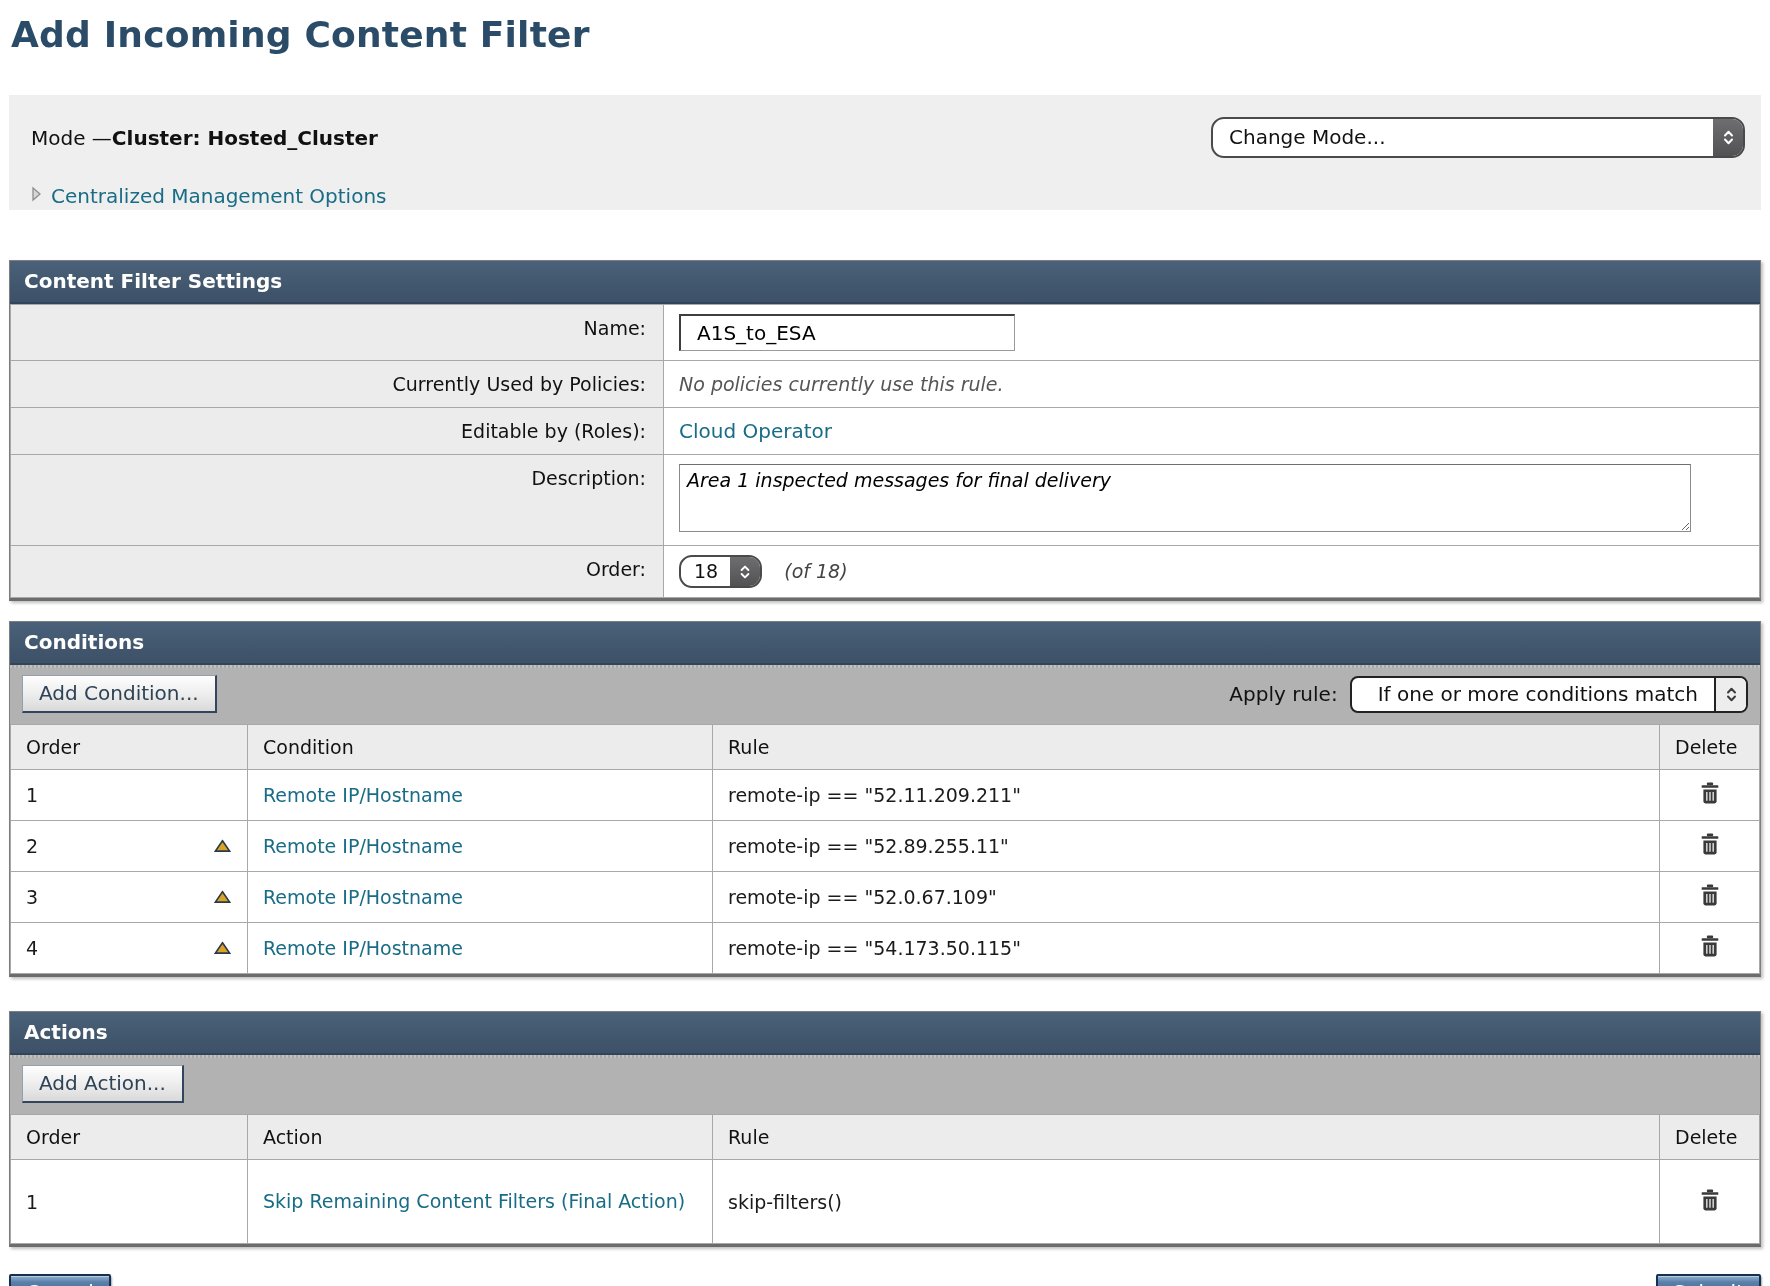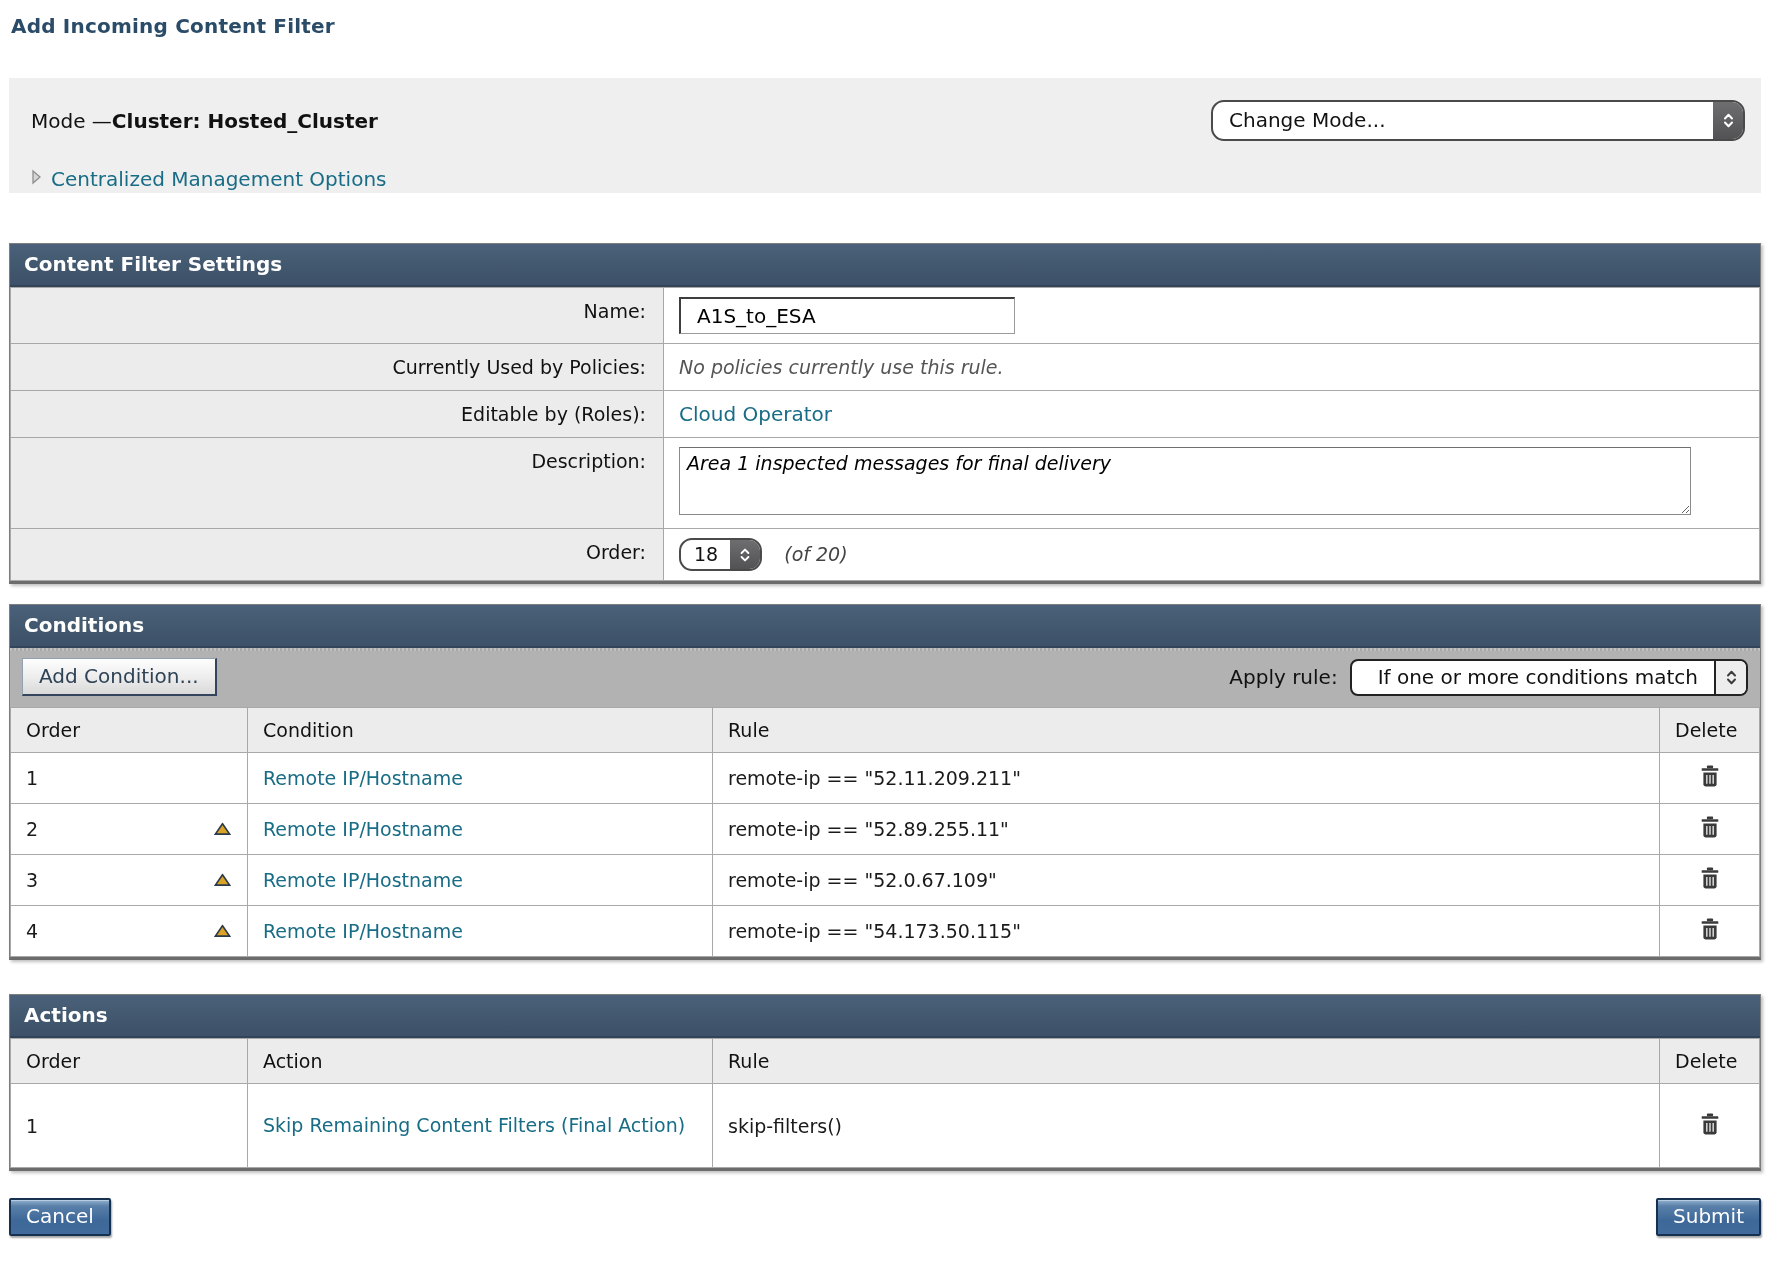--- a/index.html
+++ b/index.html
@@ -6,21 +6,21 @@
   html,body { background:#fff; }
   body {
     width: 1770px; height: 1286px;
     font-family: "DejaVu Sans", "Liberation Sans", sans-serif;
     color: #1a1a1a;
     overflow: hidden;
   }
   .container { padding: 10px 9px 0 9px; }
 
   h1.page-title {
-    font-size: 20px; font-weight: bold; color: #2b4c68;
+    font-size: 36px; font-weight: bold; color: #2b4c68;
     margin: 4px 0 0 2px; letter-spacing: 0.2px;
   }
 
   
   .mode-box {
     margin-top: 40px; background: #efefef;
     padding: 22px 16px 20px 22px; height: 115px;
   }
   .mode-row { display: flex; justify-content: space-between; align-items: center; gap: 48px; }
   .mode-text { font-size: 20px; color: #111; }
@@ -191,21 +191,21 @@
         <td class="val">
           <span class="sel sel-order" role="listbox">
             <span class="sel-value">18</span>
             <span class="stepper">
               <svg width="12" height="16" viewBox="0 0 12 16">
                     <path d="M2.6 6 L6 2.6 L9.4 6" fill="none" stroke="#fff" stroke-width="1.9" stroke-linecap="round" stroke-linejoin="round"></path>
                     <path d="M2.6 10 L6 13.4 L9.4 10" fill="none" stroke="#fff" stroke-width="1.9" stroke-linecap="round" stroke-linejoin="round"></path>
                   </svg>
             </span>
           </span>
-          <span class="of-note">(of 20)</span>
+          <span class="of-note">(of 18)</span>
         </td>
       </tr>
     </tbody>
       </table>
   </div>
 
   <div class="panel panel-conditions">
     <div class="panel-header">Conditions</div>
     <div class="toolbar">
       <button class="btn-bevel">Add Condition...</button>
@@ -287,20 +287,23 @@
                   <line x1="8" y1="8.2" x2="8" y2="15.4" stroke="#ececec" stroke-width="1.1"></line>
                   <line x1="10.6" y1="8.2" x2="10.6" y2="15.4" stroke="#ececec" stroke-width="1.1"></line>
                 </svg></span></td>
       </tr>
     </tbody>
       </table>
   </div>
 
   <div class="panel panel-actions">
     <div class="panel-header">Actions</div>
+    <div class="toolbar">
+      <button class="btn-bevel">Add Action...</button>
+    </div>
     <table class="grid list-grid">
       <tbody>
           <tr>
         <th class="col-order">Order</th>
         <th class="col-cond">Action</th>
         <th class="col-rule">Rule</th>
         <th class="col-delete">Delete</th>
       </tr>
       <tr style="height:84px;">
         <td class="order-cell">1</td>

